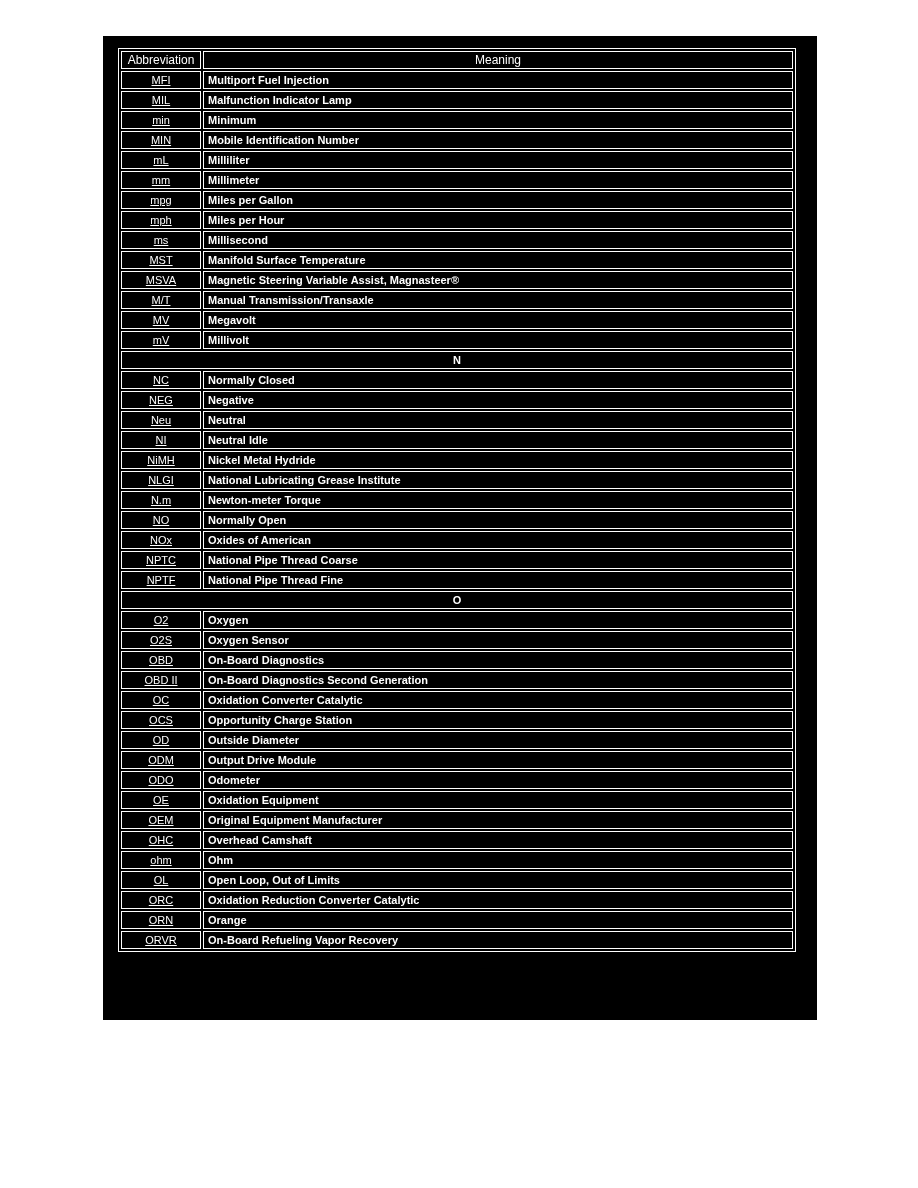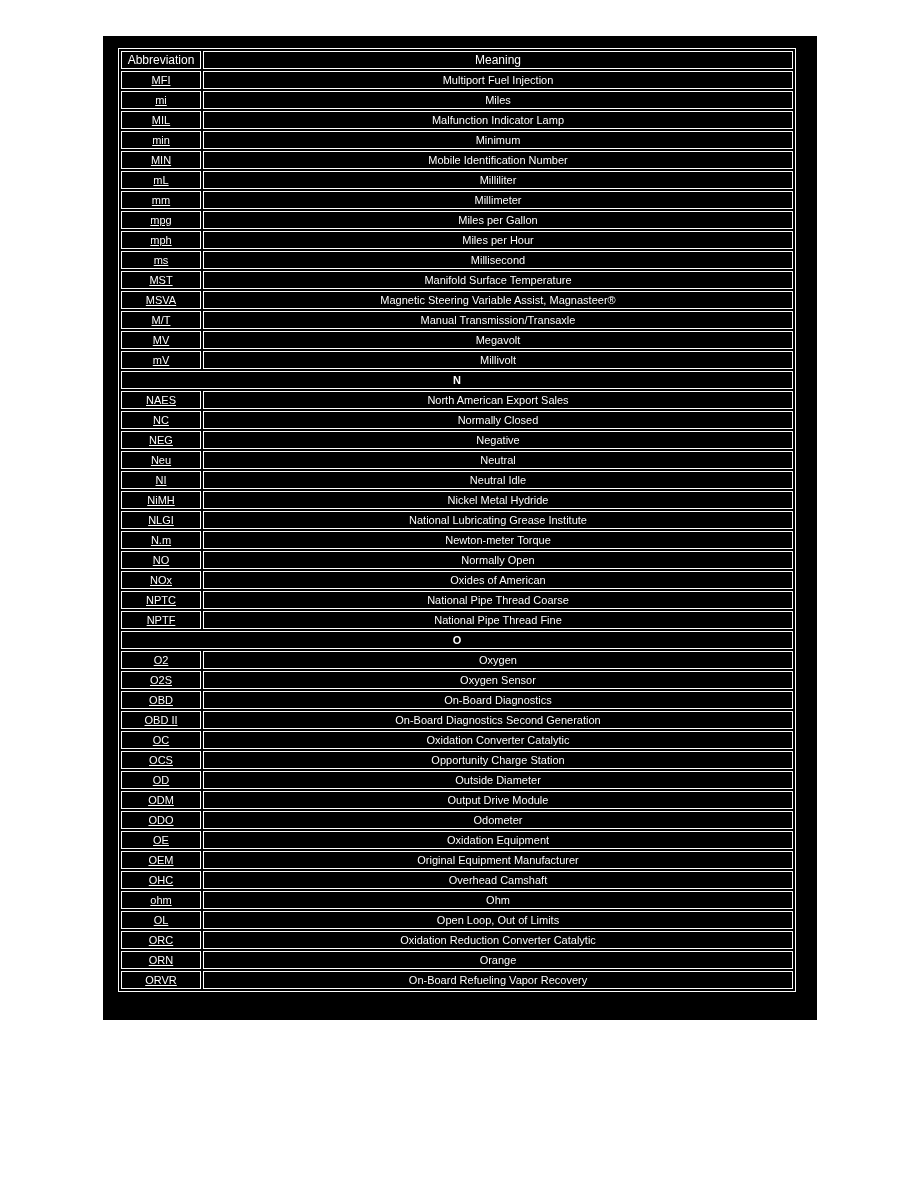--- a/index.html
+++ b/index.html
@@ -49,21 +49,21 @@
     vertical-align: middle;
     background: #000000;
   }
   table.abbrev th {
     font-weight: normal;
     font-size: 12px;
     text-align: center;
     padding: 1px 2px;
   }
   td.abbr-cell { text-align: center; text-decoration: underline; }
-  td.meaning-cell { text-align: center; }
+  td.meaning-cell { text-align: left; font-weight: bold; }
   td.section-cell {
     text-align: center;
     font-weight: bold;
     font-size: 12px;
   }
 </style>
 </head>
 <body>
 
 <div class="page">
@@ -78,24 +78,20 @@
           <th>Abbreviation</th>
           <th>Meaning</th>
         </tr>
       </thead>
       <tbody id="table-body">
           <tr>
             <td class="abbr-cell">MFI</td>
             <td class="meaning-cell">Multiport Fuel Injection</td>
           </tr>
           <tr>
-            <td class="abbr-cell">mi</td>
-            <td class="meaning-cell">Miles</td>
-          </tr>
-          <tr>
             <td class="abbr-cell">MIL</td>
             <td class="meaning-cell">Malfunction Indicator Lamp</td>
           </tr>
           <tr>
             <td class="abbr-cell">min</td>
             <td class="meaning-cell">Minimum</td>
           </tr>
           <tr>
             <td class="abbr-cell">MIN</td>
             <td class="meaning-cell">Mobile Identification Number</td>
@@ -135,24 +131,20 @@
           <tr>
             <td class="abbr-cell">MV</td>
             <td class="meaning-cell">Megavolt</td>
           </tr>
           <tr>
             <td class="abbr-cell">mV</td>
             <td class="meaning-cell">Millivolt</td>
           </tr>
           <tr>
             <td colspan="2" class="section-cell">N</td>
-          </tr>
-          <tr>
-            <td class="abbr-cell">NAES</td>
-            <td class="meaning-cell">North American Export Sales</td>
           </tr>
           <tr>
             <td class="abbr-cell">NC</td>
             <td class="meaning-cell">Normally Closed</td>
           </tr>
           <tr>
             <td class="abbr-cell">NEG</td>
             <td class="meaning-cell">Negative</td>
           </tr>
           <tr>

